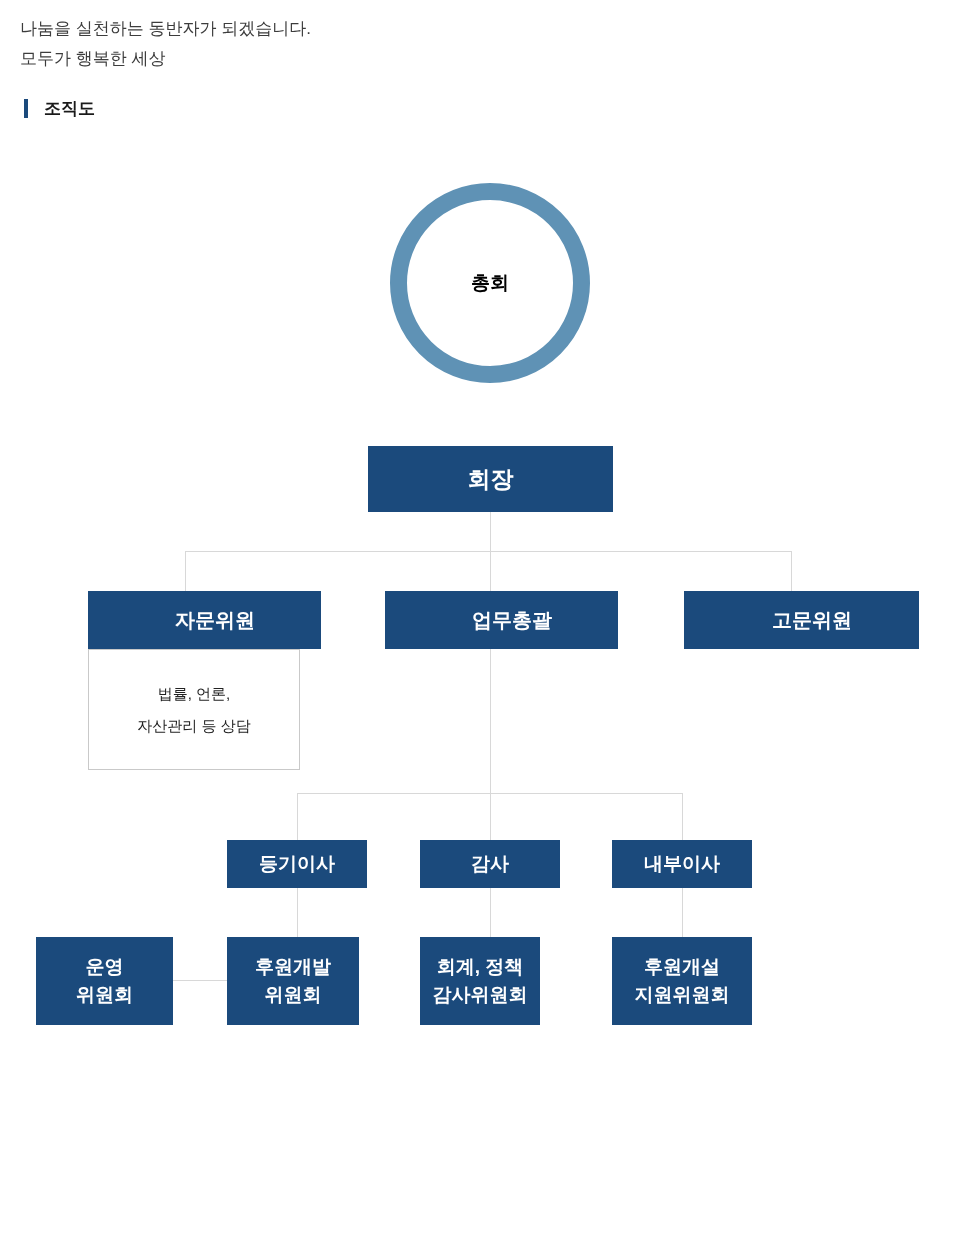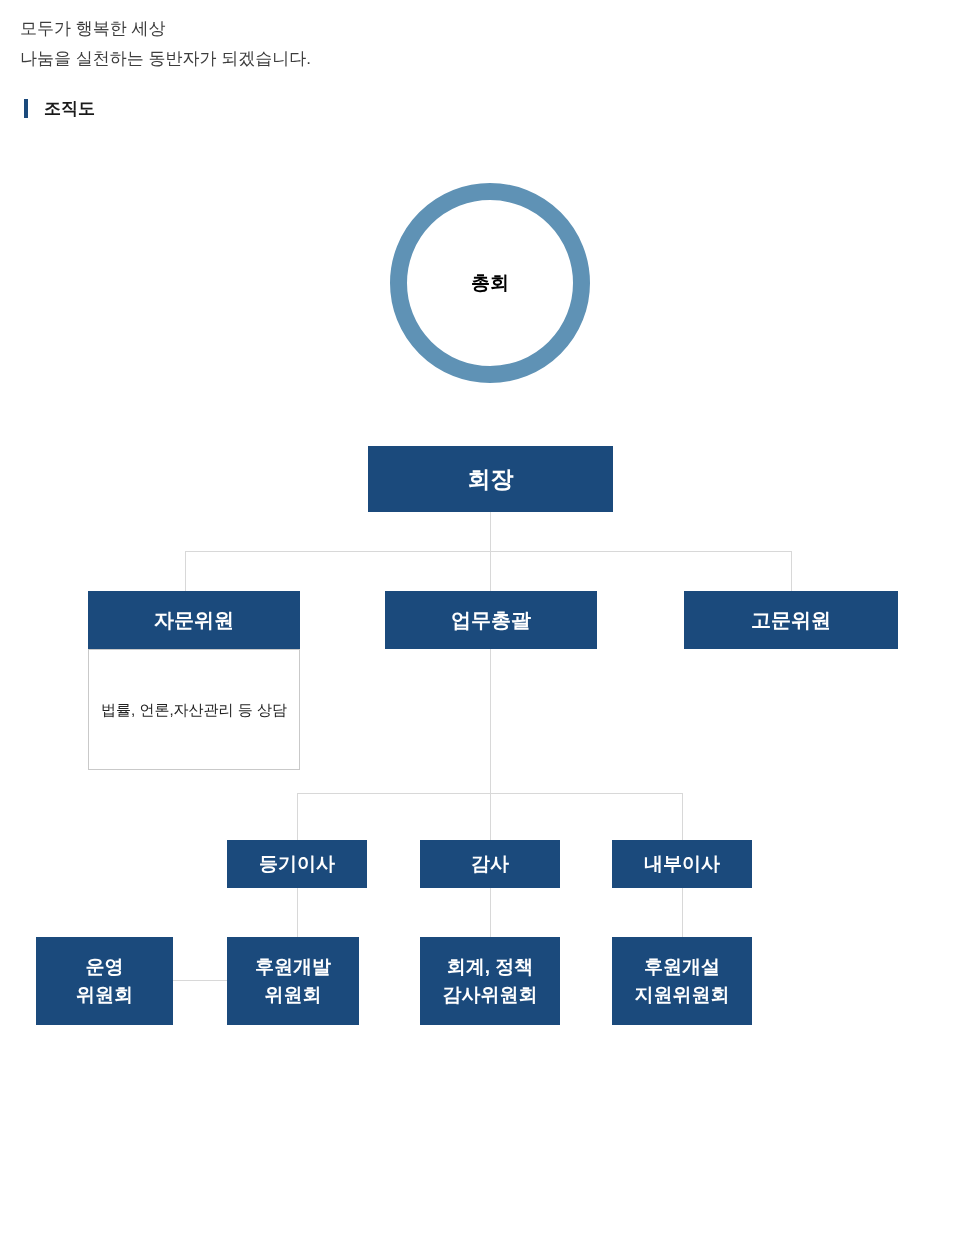--- a/index.html
+++ b/index.html
@@ -21,46 +21,46 @@
        display:flex;flex-direction:column;align-items:center;justify-content:center;text-align:center;}
   .box span{display:block;}
 
   .circle{position:absolute;left:390px;top:183px;width:200px;height:200px;box-sizing:border-box;
           border:17px solid var(--ring,#5f92b5);border-radius:50%;background:#fff;
           display:flex;align-items:center;justify-content:center;
           font-size:19px;font-weight:700;color:#000000;}
 
   .chairman{left:368px;top:446px;width:245px;height:66px;font-size:23px;}
 
-  .lv2{top:591px;height:58px;font-size:20px;}
+  .lv2{top:591px;height:58px;font-size:20px;padding-left:21px;}
   .advisory{left:88px;width:212px;}
   .general{left:385px;width:212px;}
   .senior{left:684px;width:214px;}
 
   .note{position:absolute;left:88px;top:649px;width:212px;height:121px;box-sizing:border-box;
-        background:#fff;border:1px solid #c9c9c9;display:flex;flex-direction:row;
+        background:#fff;border:1px solid #c9c9c9;display:flex;flex-direction:column;
         align-items:center;justify-content:center;font-size:15px;line-height:2.1;color:#222;text-align:center;}
 
   .lv3{top:840px;height:48px;font-size:19px;}
   .reg{left:227px;width:140px;}
   .aud{left:420px;width:140px;}
   .intdir{left:612px;width:140px;}
 
   .lv4{top:937px;height:88px;font-size:19px;line-height:1.45;}
   .op{left:30px;width:137px;margin-left:6px;}
   .sdev{left:227px;width:132px;}
-  .acom{left:420px;width:140px;}
+  .acom{left:420px;width:120px;}
   .ssup{left:612px;width:140px;}
 </style>
 </head>
 <body>
 
 <div class="intro">
+  <p>나눔을 실천하는 동반자가 되겠습니다.</p>
   <p>모두가 행복한 세상</p>
-  <p>나눔을 실천하는 동반자가 되겠습니다.</p>
 </div>
 
 <div class="section-title">
   <span class="bar"></span>
   <span>조직도</span>
 </div>
 
 <div class="line v" style="left:490px;top:512px;height:39px;"></div>
 <div class="line h" style="left:185px;top:551px;width:606px;"></div>
 <div class="line v" style="left:185px;top:551px;height:40px;"></div>

